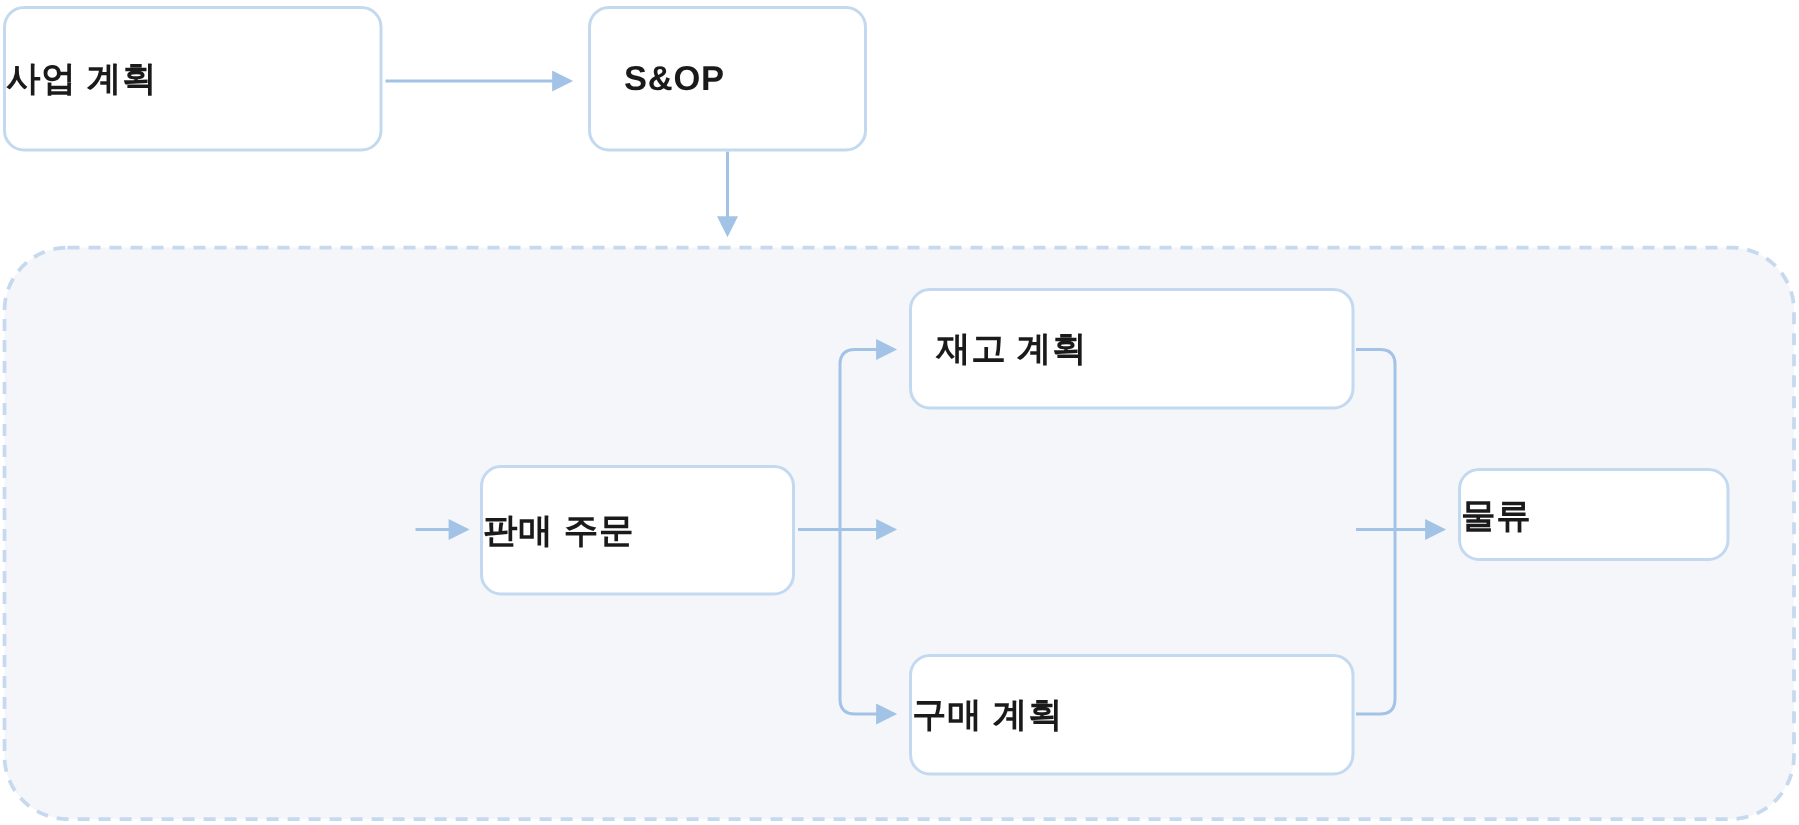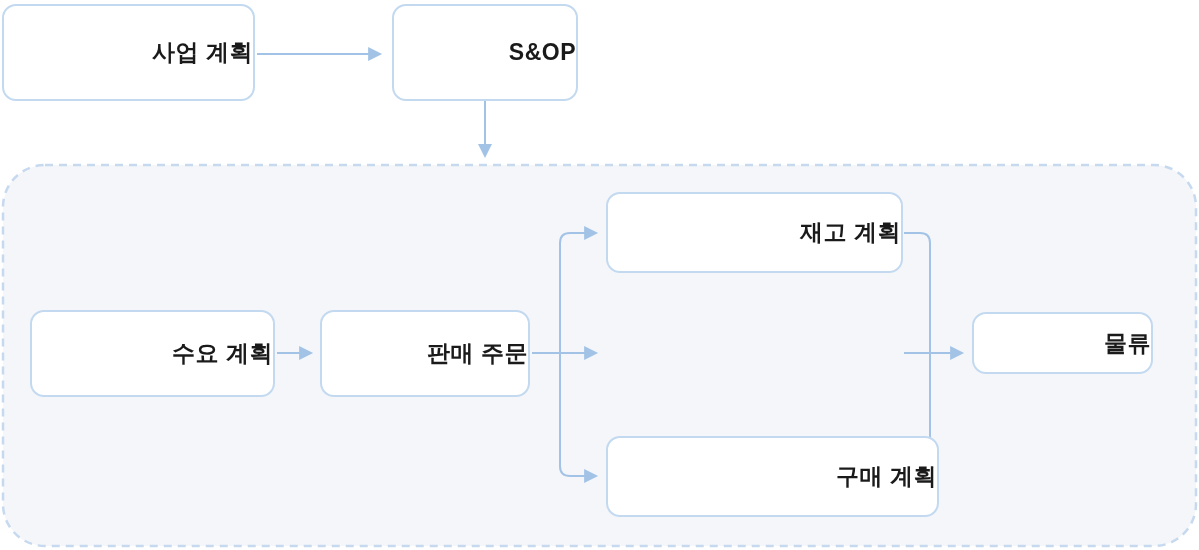--- a/index.html
+++ b/index.html
@@ -30,21 +30,21 @@
     display:block;
   }
   .node{
     position:absolute;
     box-sizing:border-box;
     background:#ffffff;
     border:2px solid var(--node-border);
     border-radius:14px;
     display:flex;
     align-items:center;
-    justify-content:flex-end;
+    justify-content:flex-start;
     font-size:23px;
     font-weight:bold;
     color:var(--text);
     letter-spacing:0.5px;
     white-space:nowrap;
   }
   .edge{
     fill:none;
     stroke:var(--connector);
     stroke-width:2;
@@ -94,34 +94,31 @@
   </svg>
 
   <div class="node" style="left:2px;top:4px;width:253px;height:97px;">
     <span>사업 계획</span>
   </div>
 
   <div class="node" style="left:392px;top:4px;width:186px;height:97px;padding-left:22px;">
     <span>S&amp;OP</span>
   </div>
 
-  <div class="node" style="left:30px;top:310px;width:245px;height:87px;">
-    <span>수요 계획</span>
-  </div>
 
   <div class="node" style="left:320px;top:310px;width:210px;height:87px;">
     <span>판매 주문</span>
   </div>
 
   <div class="node" style="left:606px;top:192px;width:297px;height:81px;padding-left:16px;">
     <span>재고 계획</span>
   </div>
 
 
-  <div class="node" style="left:606px;top:436px;width:333px;height:81px;">
+  <div class="node" style="left:606px;top:436px;width:297px;height:81px;">
     <span>구매 계획</span>
   </div>
 
   <div class="node" style="left:972px;top:312px;width:181px;height:62px;">
     <span>물류</span>
   </div>
 
 </div>
 
 </body></html>

